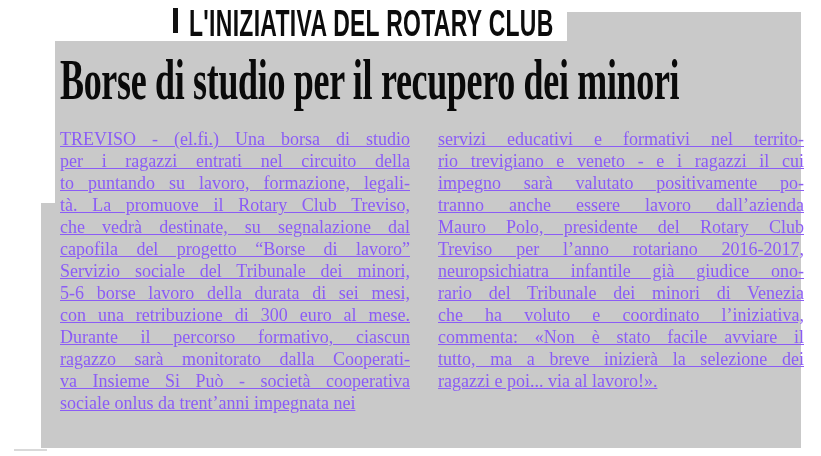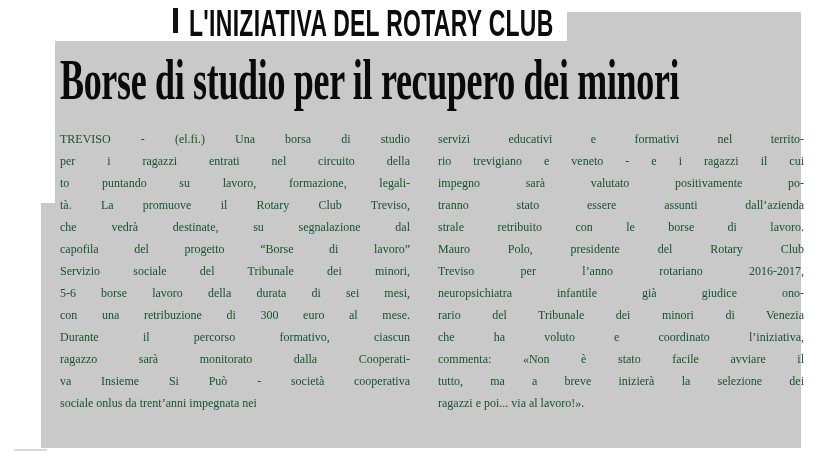--- a/index.html
+++ b/index.html
@@ -49,23 +49,24 @@
     white-space: nowrap;
     transform: scaleX(0.62);
     transform-origin: left top;
     letter-spacing: -0.5px;
   }
 
   
   .column {
     position: absolute;
     top: 128px;
-    font-size: 12px;
+    font-size: 18px;
     line-height: 22px;
-    color: #14532d;
+    color: #8b5cf6;
+    text-decoration: underline;
   }
   .column-left  { left: 60px;  width: 350px; }
   .column-right { left: 438px; width: 366px; }
   .tline { text-align: justify; text-align-last: justify; }
   .tline:last-child { text-align-last: left; }
 </style>
 </head>
 <body>
 
 <div class="canvas">
@@ -98,22 +99,21 @@
       <div class="tline">Durante il percorso formativo, ciascun</div>
       <div class="tline">ragazzo sarà monitorato dalla Cooperati-</div>
       <div class="tline">va Insieme Si Può - società cooperativa</div>
       <div class="tline">sociale onlus da trent’anni impegnata nei</div>
     </div>
 
   <div class="column column-right">
       <div class="tline">servizi educativi e formativi nel territo-</div>
       <div class="tline">rio trevigiano e veneto - e i ragazzi il cui</div>
       <div class="tline">impegno sarà valutato positivamente po-</div>
-      <div class="tline">tranno stato essere assunti dall’azienda</div>
-      <div class="tline">strale retribuito con le borse di lavoro.</div>
+      <div class="tline">tranno anche essere lavoro dall’azienda</div>
       <div class="tline">Mauro Polo, presidente del Rotary Club</div>
       <div class="tline">Treviso per l’anno rotariano 2016-2017,</div>
       <div class="tline">neuropsichiatra infantile già giudice ono-</div>
       <div class="tline">rario del Tribunale dei minori di Venezia</div>
       <div class="tline">che ha voluto e coordinato l’iniziativa,</div>
       <div class="tline">commenta: «Non è stato facile avviare il</div>
       <div class="tline">tutto, ma a breve inizierà la selezione dei</div>
       <div class="tline">ragazzi e poi... via al lavoro!».</div>
     </div>
 

